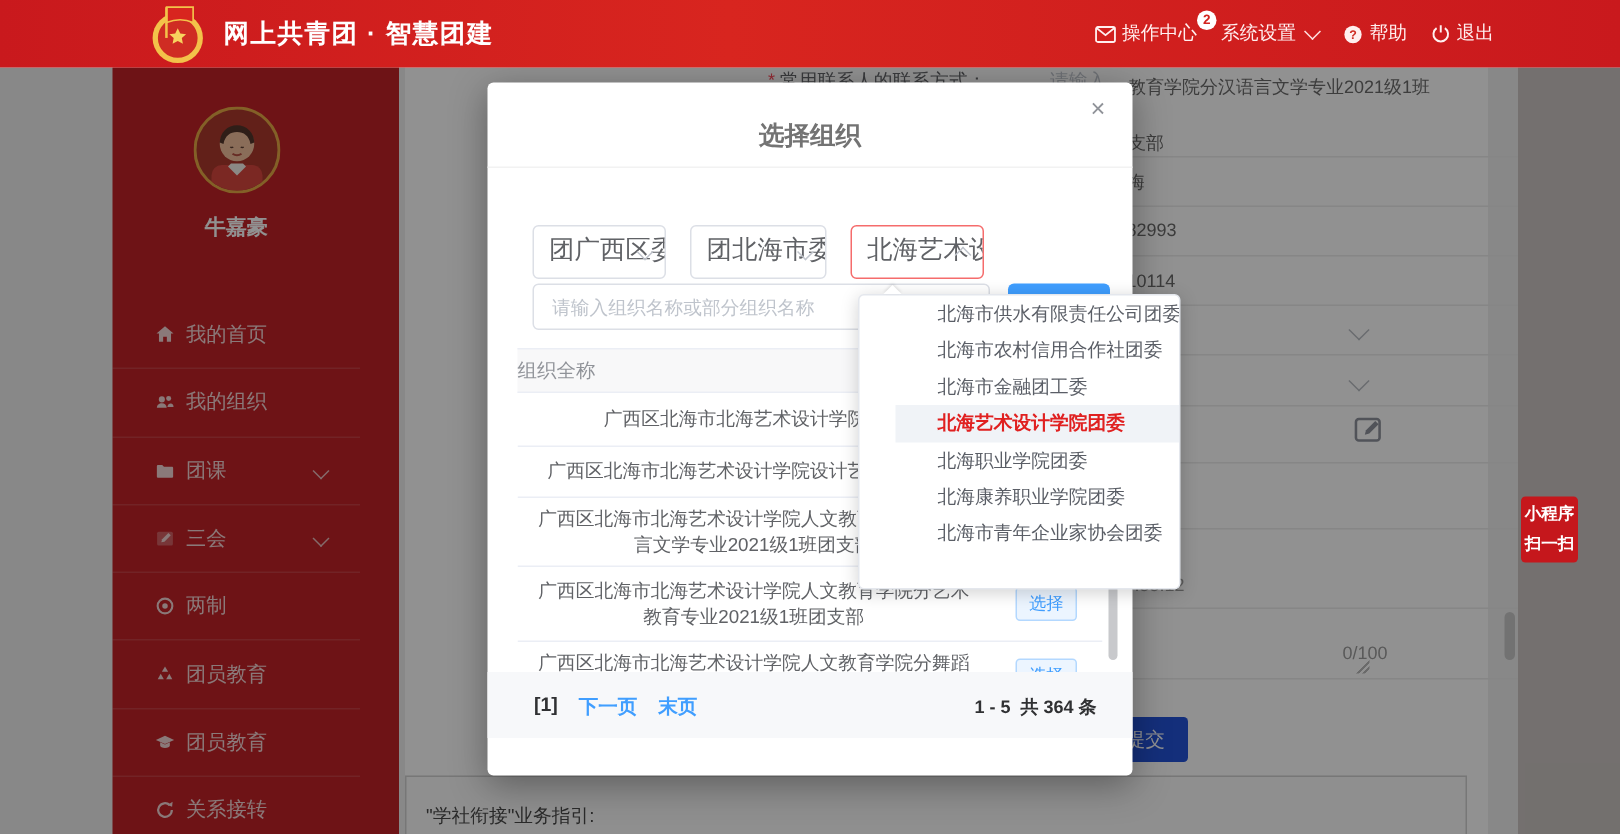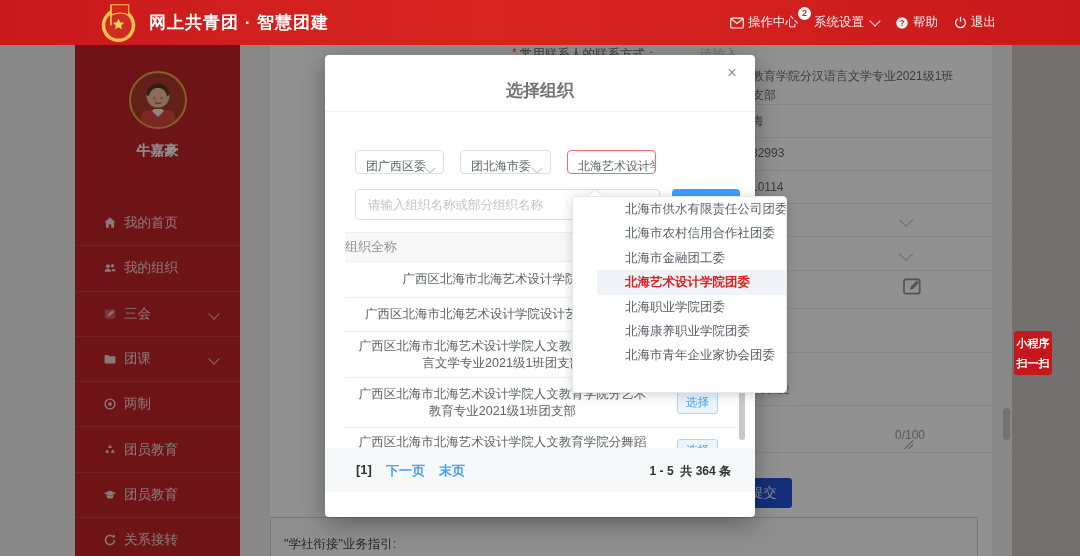--- a/index.html
+++ b/index.html
@@ -11,21 +11,21 @@
           background:linear-gradient(90deg,#c9191d 0%,#d8251f 45%,#c9191d 100%);color:#fff;}
   .brand{left:98px;top:2px;display:flex;align-items:center;gap:10px;height:41px;}
   .brand-title{font-size:17px;font-weight:bold;letter-spacing:1px;color:#fff;}
   .topmenu{right:84px;top:0;height:45px;display:flex;align-items:center;gap:16px;font-size:12.5px;color:#ffefef;}
   .topitem{display:flex;align-items:center;gap:4px;cursor:pointer;position:relative;}
   .tbadge{position:absolute;top:-7px;right:-13px;background:#fff;color:#d2221d;border-radius:50%;
           width:13px;height:13px;font-size:9px;line-height:13px;text-align:center;font-weight:bold;}
   .chev{width:7px;height:7px;border-right:1.5px solid #ffe2e2;border-bottom:1.5px solid #ffe2e2;
         transform:rotate(45deg);margin-left:3px;margin-top:-3px;}
   
-  .sidebar{left:75px;top:45px;width:165px;height:511px;background:#bf1a1f;z-index:1;color:#f6dada;}
+  .sidebar{left:75px;top:45px;width:191px;height:511px;background:#bf1a1f;z-index:1;color:#f6dada;}
   .avatar-wrap{position:absolute;left:0;top:26px;width:165px;text-align:center;}
   .uname{margin-top:9px;font-size:14px;font-weight:bold;color:#fff;}
   .smenu{position:absolute;left:0;top:156px;width:165px;}
   .sitem{height:44.3px;display:flex;align-items:center;padding-left:28px;gap:7px;font-size:13.5px;
          border-bottom:1px solid rgba(255,255,255,0.13);cursor:pointer;color:#f3d3d3;}
   .sitem svg{flex:0 0 auto;}
   .schev{width:7px;height:7px;border-right:1.5px solid #e8baba;border-bottom:1.5px solid #e8baba;
          transform:rotate(45deg);position:absolute;right:22px;}
   
   .panel{left:270px;top:45px;width:722px;height:511px;background:#fff;z-index:1;}
@@ -42,22 +42,22 @@
   .overlay{left:0;top:45px;width:1080px;height:511px;background:rgba(10,10,10,0.45);z-index:10;}
   
   .mini{left:1014px;top:331px;width:38px;height:44px;background:#c5171c;border-radius:3px;z-index:15;
         color:#fff;font-size:11px;font-weight:bold;text-align:center;line-height:1.8;padding-top:3px;box-sizing:border-box;}
   
   .modal{left:325px;top:55px;width:430px;height:462px;background:#fff;border-radius:4px;z-index:20;
          box-shadow:0 6px 24px rgba(0,0,0,0.35);}
   .mclose{position:absolute;right:18px;top:8px;font-size:17px;color:#909399;cursor:pointer;}
   .mtitle{position:absolute;left:0;top:24px;width:100%;text-align:center;font-size:17px;font-weight:bold;color:#737373;}
   .mtitle-line{position:absolute;left:0;top:56px;width:100%;height:1px;background:#f2f2f2;}
-  .msel{position:absolute;height:24px;border:1px solid #dcdfe6;border-radius:4px;background:#fff;
-        font-size:12px;color:#606266;line-height:31px;padding-left:10px;box-sizing:border-box;
+  .msel{position:absolute;height:36px;border:1px solid #dcdfe6;border-radius:4px;background:#fff;
+        font-size:17px;color:#606266;line-height:31px;padding-left:10px;box-sizing:border-box;
         white-space:nowrap;overflow:hidden;cursor:pointer;}
   .msel .mchev{position:absolute;right:9px;top:13px;width:7px;height:7px;border-right:1.4px solid #c0c4cc;
         border-bottom:1.4px solid #c0c4cc;transform:rotate(45deg);}
   .msel.active{border-color:#f56c6c;}
   .msel.active .mchev{transform:rotate(-135deg);top:15px;}
   .msearch{position:absolute;left:30px;top:134px;width:305px;height:31px;border:1px solid #dcdfe6;border-radius:4px;
         box-sizing:border-box;font-size:12.5px;color:#606266;padding-left:12px;font-family:inherit;}
   .msearch::placeholder{color:#bfc4cc;}
   .qbtn{position:absolute;left:347px;top:134px;width:68px;height:30px;background:#3f9eff;border:none;border-radius:4px;}
   .thead{position:absolute;left:20px;top:177px;width:390px;height:30px;background:#f8f8f9;
@@ -89,21 +89,21 @@
 <body>
 
 <div id="app">
 
   <div class="abs panel">
 
     <span class="fragment" style="left:242px;top:1px;color:#f45;">*</span>
     <span class="fragment" style="left:250px;top:1px;color:#606266;font-size:12.5px;">常用联系人的联系方式：</span>
     <span class="fragment" style="left:430px;top:1px;color:#bfc4cc;font-size:12.5px;">请输入</span>
 
-    <span class="fragment" style="left:482px;top:23px;">教育学院分汉语言文学专业2021级1班</span>
+    <span class="fragment" style="left:482px;top:5px;">教育学院分汉语言文学专业2021级1班</span>
     <span class="fragment" style="left:482px;top:42px;">支部</span>
     <span class="fragment" style="left:481px;top:68px;">梅</span>
     <span class="fragment" style="left:481px;top:101px;">82993</span>
     <span class="fragment" style="left:481px;top:135px;">10114</span>
     <span class="gsel" style="left:631px;top:170px;"></span>
     <span class="gsel" style="left:631px;top:204px;"></span>
 
     <svg class="abs" style="left:632px;top:231px;" width="21" height="21" viewBox="0 0 16 16">
       <rect x="1.5" y="2.5" width="12" height="11" rx="1.5" fill="none" stroke="#8a8f99" stroke-width="1.3"></rect>
       <path d="M6 10.5 L6.6 8.2 L11.3 3.5 L13 5.2 L8.3 9.9 Z" fill="#8a8f99"></path>
@@ -159,32 +159,32 @@
       <div class="sitem">
         <svg width="14" height="14" viewBox="0 0 16 16" fill="currentColor">
             <circle cx="5.6" cy="6" r="2.3"></circle>
             <circle cx="10.8" cy="5.4" r="1.9"></circle>
             <path d="M1.8 12.4c0-2.2 1.7-3.5 3.8-3.5s3.7 1.3 3.7 3.5Z"></path>
             <path d="M9.8 11.8c.3-1.9 1.5-2.8 2.9-2.6 1.3.2 1.8 1.5 1.8 2.6Z"></path>
           </svg>
         <span>我的组织</span>
       </div>
       <div class="sitem">
+        <svg width="14" height="14" viewBox="0 0 16 16" fill="currentColor">
+            <path d="M1.8 4.4c0-.6.4-1 1-1h3.1l1.3 1.4h6c.6 0 1 .4 1 1v6.4c0 .6-.4 1-1 1H2.8c-.6 0-1-.4-1-1Z"></path>
+          </svg>
+        <span>团课</span>
+        <span class="schev"></span>
+      </div>
+      <div class="sitem">
         <svg width="14" height="14" viewBox="0 0 16 16">
             <rect x="2" y="2.8" width="12" height="10.5" rx="1.2" fill="currentColor" opacity="0.35"></rect>
             <path d="M5.2 10.8 L5.8 8.6 L10.6 3.8 L12.4 5.6 L7.6 10.4 Z" fill="currentColor"></path>
           </svg>
         <span>三会</span>
-        <span class="schev"></span>
-      </div>
-      <div class="sitem">
-        <svg width="14" height="14" viewBox="0 0 16 16" fill="currentColor">
-            <path d="M1.8 4.4c0-.6.4-1 1-1h3.1l1.3 1.4h6c.6 0 1 .4 1 1v6.4c0 .6-.4 1-1 1H2.8c-.6 0-1-.4-1-1Z"></path>
-          </svg>
-        <span>团课</span>
         <span class="schev"></span>
       </div>
       <div class="sitem">
         <svg width="14" height="14" viewBox="0 0 16 16">
             <circle cx="8" cy="8" r="5.6" fill="none" stroke="currentColor" stroke-width="1.6"></circle>
             <circle cx="8" cy="8" r="2.1" fill="currentColor"></circle>
           </svg>
         <span>两制</span>
       </div>
       <div class="sitem">

